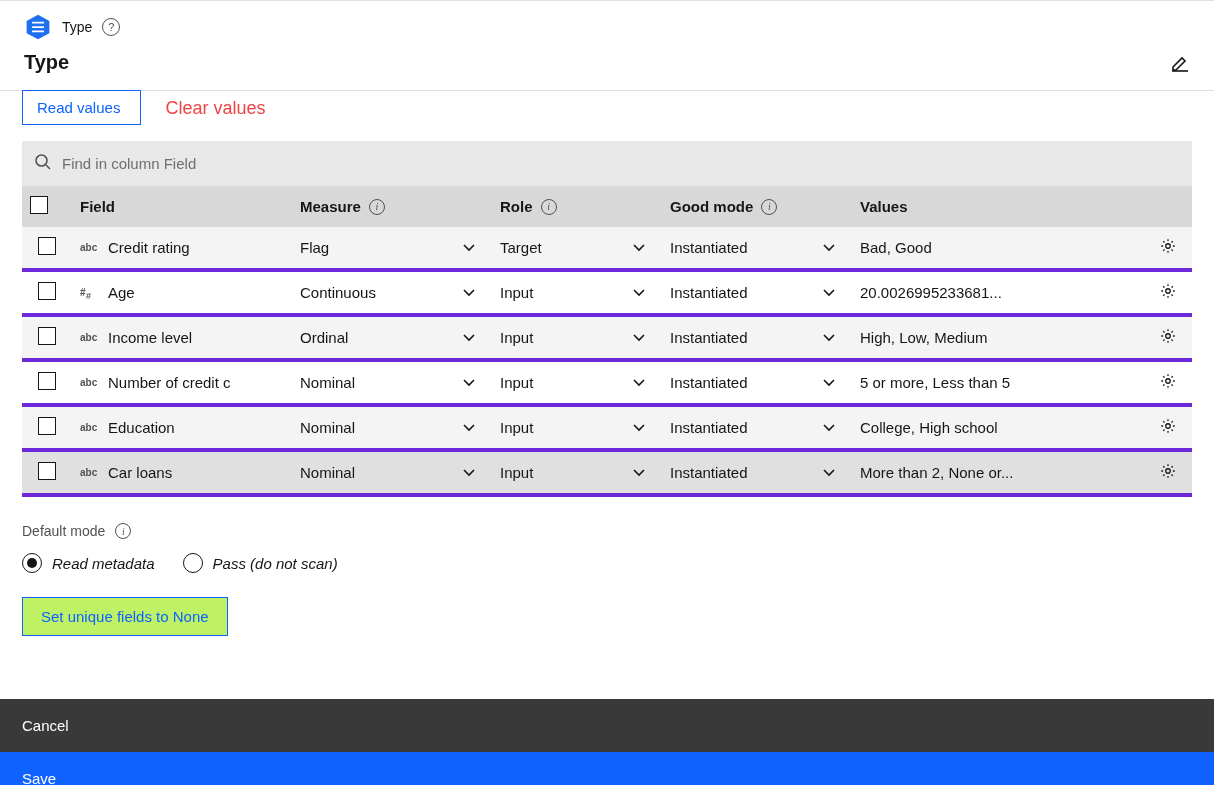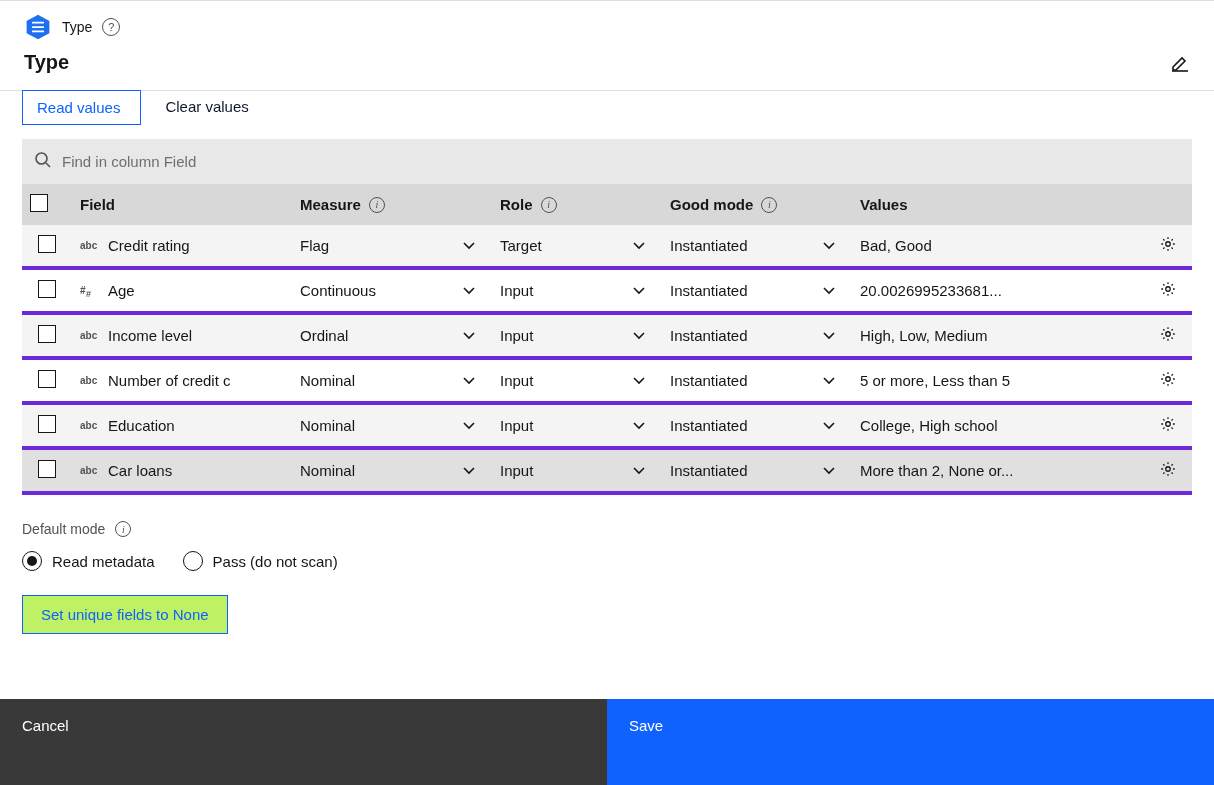--- a/index.html
+++ b/index.html
@@ -61,22 +61,22 @@
   }
   .btn-outline {
     border: 1px solid #0f62fe;
     color: #0f62fe;
     background: #fff;
     padding: 8px 20px 8px 14px;
     font-size: 15px;
     cursor: pointer;
   }
   .link-blue {
-    color: #0f172a;
-    font-size: 15px;
+    color: #ef4444;
+    font-size: 18px;
     cursor: pointer;
     padding: 8px 0;
   }
   .content {
     padding: 0 22px;
   }
   .search-row {
     background: #e8e8e8;
     display: flex;
     align-items: center;
@@ -174,21 +174,21 @@
     color: #525252;
     font-size: 14px;
     margin-bottom: 14px;
   }
   .radio-row {
     display: flex; gap: 28px; align-items: center;
     margin-bottom: 24px;
   }
   .radio {
     display: flex; align-items: center; gap: 10px;
-    font-size: 15px; cursor: pointer;
+    font-size: 15px; cursor: pointer; font-style: italic;
   }
   .radio-circle {
     width: 20px; height: 20px;
     border: 1px solid #161616;
     border-radius: 50%;
     display: flex; align-items: center; justify-content: center;
   }
   .radio-circle.selected::after {
     content: ""; width: 10px; height: 10px; border-radius: 50%;
     background: #161616;
@@ -199,20 +199,21 @@
     background: #bef264;
     padding: 10px 18px;
     font-size: 15px;
     cursor: pointer;
   }
   .footer {
     position: absolute;
     bottom: 0; left: 0; right: 0;
     display: flex;
     height: 86px;
+    flex-direction: column;
   }
   .footer-btn {
     flex: 1;
     display: flex;
     align-items: flex-start;
     padding: 18px 22px;
     font-size: 15px;
     cursor: pointer;
     color: #fff;
   }

